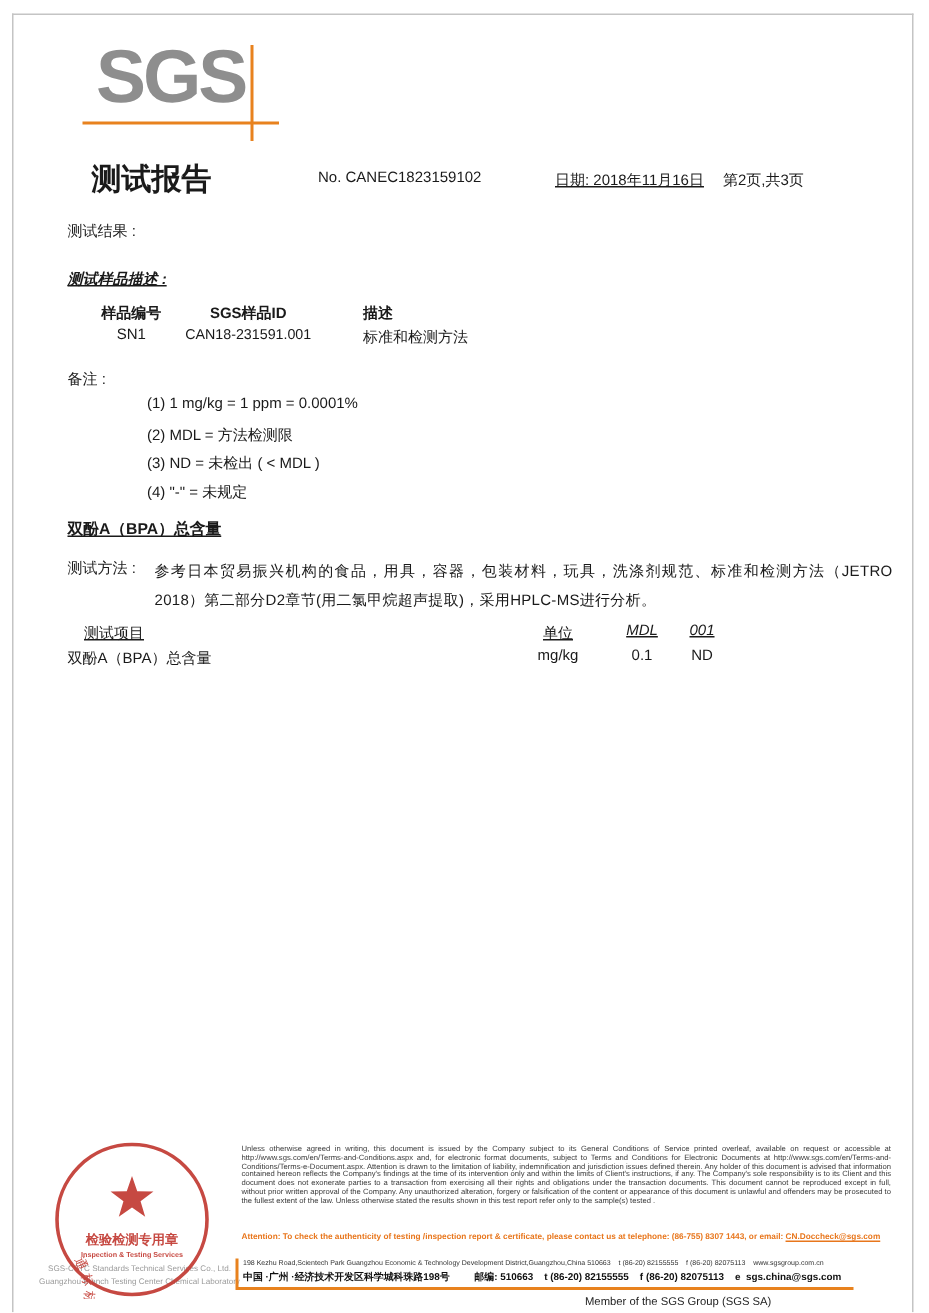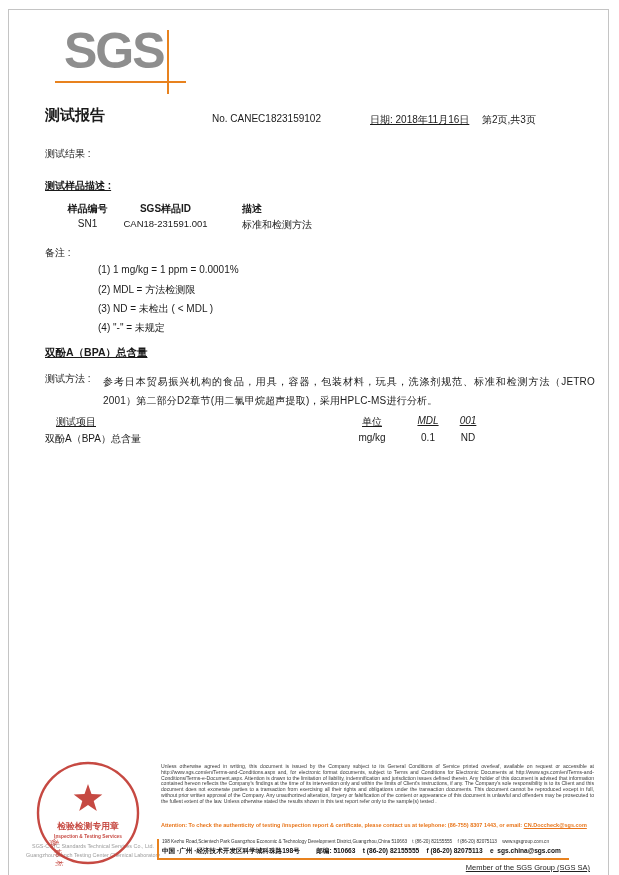--- a/index.html
+++ b/index.html
@@ -2,32 +2,32 @@
 <html><head>
 <meta charset="utf-8">
 <style>
   html,body{margin:0;padding:0;background:#ffffff;}
   .page{position:relative;width:619px;height:875px;background:#fff;overflow:hidden;
         font-family:"Liberation Sans","DejaVu Sans",sans-serif;color:#1a1a1a;}
   .abs{position:absolute;}
   .bline{background:#c4c4c4;}
   .accent{background:#e8821e;}
   .logo-text{font-weight:bold;color:#8e8e8e;font-size:50px;line-height:1;letter-spacing:-2px;}
-  .doc-title{font-size:15px;font-weight:bold;}
+  .doc-title{font-size:20px;font-weight:bold;margin-left:16px;}
   .t10{font-size:10px;}
   .bold{font-weight:bold;}
   .ul{text-decoration:underline;}
   .it{font-style:italic;}
   .ctr{text-align:center;}
   .method{width:492px;font-size:10px;line-height:19px;letter-spacing:0.2px;text-align:justify;}
   .disclaimer{width:433px;font-size:5.1px;line-height:5.8px;color:#3a3a3a;text-align:justify;}
   .attention{width:433px;font-size:5.5px;line-height:6.2px;color:#e8761c;font-weight:bold;}
   .addr-en{font-size:4.7px;color:#333;white-space:pre;}
   .addr-cn{font-size:6.6px;color:#111;font-weight:bold;white-space:pre;}
-  .member{width:200px;font-size:7.5px;color:#222;text-align:right;text-decoration:underline;}
+  .member{width:200px;font-size:7.5px;color:#222;}
   .company{width:150px;text-align:center;font-size:5.4px;line-height:8.5px;color:#9b9b9b;}
   svg text{font-family:"Liberation Sans","DejaVu Sans",sans-serif;}
 </style>
 </head>
 <body>
 
 <div class="page">
 
   <div class="abs bline" style="left:8px;top:9px;width:601px;height:1px;"></div>
   <div class="abs bline" style="left:8px;top:9px;width:1px;height:866px;"></div>
@@ -36,38 +36,38 @@
   <div class="abs logo-text" style="left:64px;top:26px;">SGS</div>
   <div class="abs accent" style="left:167px;top:30px;width:2px;height:64px;"></div>
   <div class="abs accent" style="left:55px;top:81px;width:131px;height:2px;"></div>
 
   <div class="abs doc-title" style="left:45px;top:106px;">测试报告</div>
   <div class="abs t10" style="left:212px;top:113px;">No. CANEC1823159102</div>
   <div class="abs t10" style="left:370px;top:113px;text-decoration:underline;">日期: 2018年11月16日</div>
   <div class="abs t10" style="left:482px;top:113px;">第2页,共3页</div>
 
   <div class="abs t10" style="left:45px;top:147px;">测试结果 :</div>
-  <div class="abs t10 bold ul" style="left:45px;top:179px;">测试样品描述 :</div>
+  <div class="abs t10 bold ul" style="left:45px;top:179px;font-style:italic;">测试样品描述 :</div>
 
   <div class="abs t10 bold ctr" style="left:45px;top:202px;width:85px;">样品编号</div>
   <div class="abs t10 bold ctr" style="left:118px;top:202px;width:95px;">SGS样品ID</div>
   <div class="abs t10 bold" style="left:242px;top:202px;">描述</div>
   <div class="abs t10 ctr" style="left:45px;top:218px;width:85px;">SN1</div>
   <div class="abs ctr" style="left:118px;top:218px;width:95px;font-size:9.5px;">CAN18-231591.001</div>
   <div class="abs t10" style="left:242px;top:218px;">标准和检测方法</div>
 
   <div class="abs t10" style="left:45px;top:246px;">备注 :</div>
   <div class="abs t10" style="left:98px;top:264px;">(1) 1 mg/kg = 1 ppm = 0.0001%</div>
   <div class="abs t10" style="left:98px;top:283px;">(2) MDL = 方法检测限</div>
   <div class="abs t10" style="left:98px;top:302px;">(3) ND = 未检出 ( &lt; MDL )</div>
   <div class="abs t10" style="left:98px;top:321px;">(4) "-" = 未规定</div>
 
   <div class="abs bold ul" style="left:45px;top:346px;font-size:10.5px;">双酚A（BPA）总含量</div>
   <div class="abs t10" style="left:45px;top:372px;text-align:right;">测试方法 :</div>
-  <div class="abs method" style="left:103px;top:372px;">参考日本贸易振兴机构的食品，用具，容器，包装材料，玩具，洗涤剂规范、标准和检测方法（JETRO 2001）第二部分D2章节(用二氯甲烷超声提取)，采用HPLC-MS进行分析。</div>
+  <div class="abs method" style="left:103px;top:372px;">参考日本贸易振兴机构的食品，用具，容器，包装材料，玩具，洗涤剂规范、标准和检测方法（JETRO 2018）第二部分D2章节(用二氯甲烷超声提取)，采用HPLC-MS进行分析。</div>
 
   <div class="abs t10 ul" style="left:56px;top:415px;">测试项目</div>
   <div class="abs t10 ul ctr" style="left:352px;top:415px;width:40px;">单位</div>
   <div class="abs t10 ul ctr" style="left:408px;top:415px;width:40px;font-style:italic;">MDL</div>
   <div class="abs t10 ul it ctr" style="left:448px;top:415px;width:40px;">001</div>
   <div class="abs t10" style="left:45px;top:432px;">双酚A（BPA）总含量</div>
   <div class="abs t10 ctr" style="left:352px;top:432px;width:40px;">mg/kg</div>
   <div class="abs t10 ctr" style="left:408px;top:432px;width:40px;">0.1</div>
   <div class="abs t10 ctr" style="left:448px;top:432px;width:40px;">ND</div>
 

